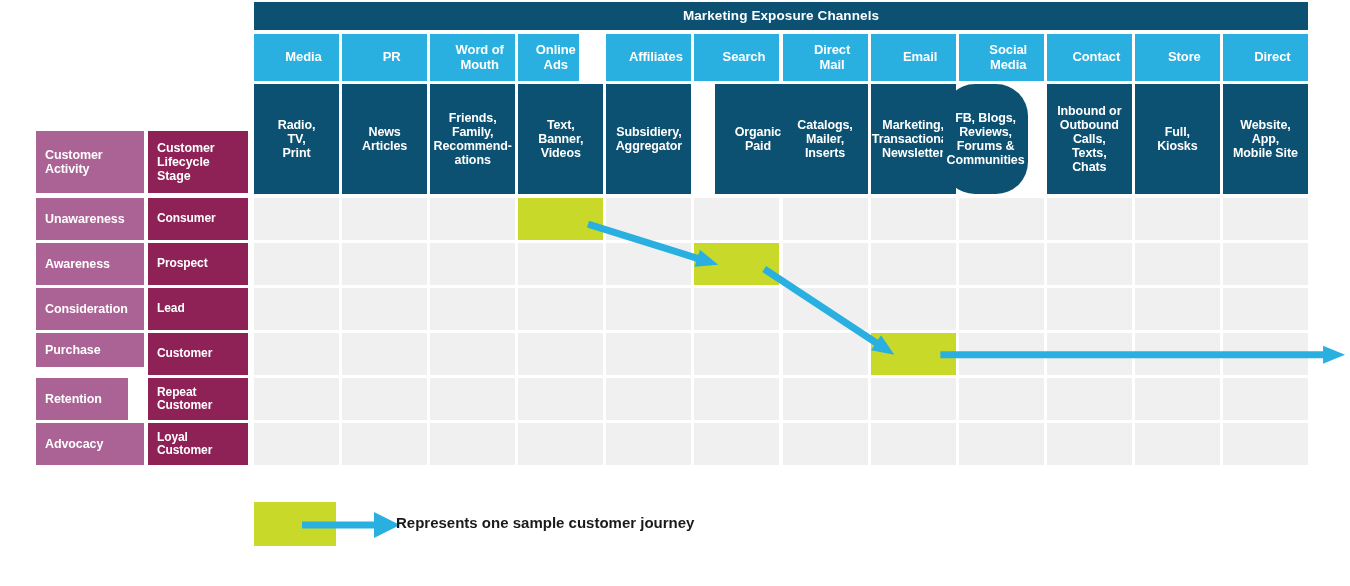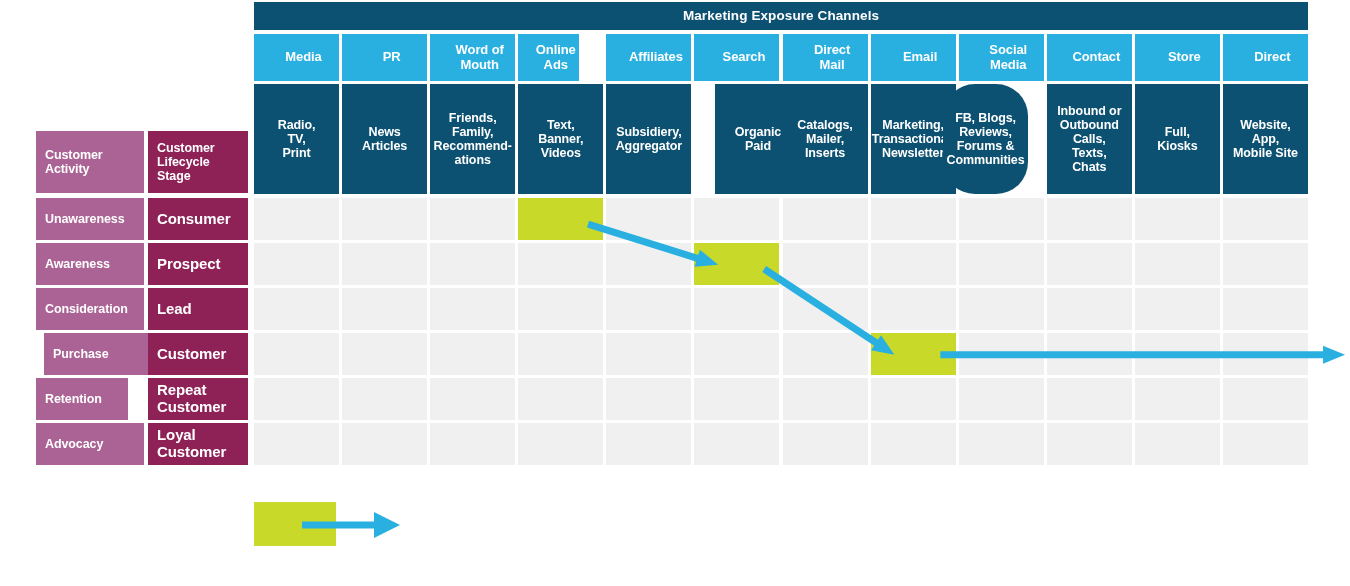--- a/index.html
+++ b/index.html
@@ -39,21 +39,21 @@
   }
   .chan-sub{
     background:#0d5172;
     font-size:12.5px;
     padding:0 2px;
   }
 
   .corner-a{ background:#ab6294; font-size:12.5px; justify-content:flex-start; padding-left:9px; text-align:left;}
   .corner-b{ background:#8e2257; font-size:12.5px; justify-content:flex-start; padding-left:9px; text-align:left;}
   .act-cell{ background:#ab6294; font-size:12.5px; justify-content:flex-start; padding-left:9px; text-align:left;}
-  .stage-cell{ background:#8e2257; font-size:15px; justify-content:flex-start; padding-left:9px; text-align:left;}
+  .stage-cell{ background:#8e2257; font-size:12px; justify-content:flex-start; padding-left:9px; text-align:left;}
 
   .grid-cell{ background:#f0f0f0; }
   .grid-cell.hot{ background:#c8d92a; }
 
   
   #arrows{position:absolute;left:0;top:0;width:1350px;height:586px;pointer-events:none;}
 
   
   .legend-swatch{
     position:absolute;
@@ -106,21 +106,21 @@
   <div class="cell corner-a" id="corner-a" style="left: 36px; top: 131px; width: 108px; height: 62px;">Customer<br>Activity</div>
   <div class="cell corner-b" id="corner-b" style="left: 148px; top: 131px; width: 100px; height: 62px;">Customer<br>Lifecycle<br>Stage</div>
 
   <div id="row-labels">
       <div class="cell act-cell" style="left: 36px; top: 198px; width: 108px; height: 42px;">Unawareness</div>
       <div class="cell stage-cell" style="left: 148px; top: 198px; width: 100px; height: 42px;">Consumer</div>
       <div class="cell act-cell" style="left: 36px; top: 243px; width: 108px; height: 42px;">Awareness</div>
       <div class="cell stage-cell" style="left: 148px; top: 243px; width: 100px; height: 42px;">Prospect</div>
       <div class="cell act-cell" style="left: 36px; top: 288px; width: 108px; height: 42px;">Consideration</div>
       <div class="cell stage-cell" style="left: 148px; top: 288px; width: 100px; height: 42px;">Lead</div>
-      <div class="cell act-cell" style="left: 44px; top: 333px; width: 108px; height: 42px;">Purchase</div>
+      <div class="cell act-cell" style="left: 36px; top: 333px; width: 108px; height: 34px;">Purchase</div>
       <div class="cell stage-cell" style="left: 148px; top: 333px; width: 100px; height: 42px;">Customer</div>
       <div class="cell act-cell" style="left: 36px; top: 378px; width: 92px; height: 42px;">Retention</div>
       <div class="cell stage-cell" style="left: 148px; top: 378px; width: 100px; height: 42px;">Repeat<br>Customer</div>
       <div class="cell act-cell" style="left: 36px; top: 423px; width: 108px; height: 42px;">Advocacy</div>
       <div class="cell stage-cell" style="left: 148px; top: 423px; width: 100px; height: 42px;">Loyal<br>Customer</div>
     </div>
 
   <div id="body-grid">
       <div class="cell grid-cell" style="left: 254px; top: 198px; width: 85.0833px; height: 42px;"></div>
       <div class="cell grid-cell" style="left: 342.083px; top: 198px; width: 85.0833px; height: 42px;"></div>
@@ -203,14 +203,15 @@
       <polygon points="894.4066666666666,354.84 871.0840797621225,350.2512158385921 880.9874737558458,335.2204877323064" fill="#29b0e0"></polygon>
       <line x1="940.3516666666666" y1="354.84" x2="1329.0333333333333" y2="354.84" stroke="#29b0e0" stroke-width="7"></line>
       <polygon points="1345.0333333333333,354.84 1323.0333333333333,363.84 1323.0333333333333,345.84" fill="#29b0e0"></polygon>
     </svg>
 
   <div class="legend-swatch" id="legend-swatch" style="left: 254px; top: 502px; width: 82px; height: 44px;"></div>
   <svg id="legend-arrow" style="position:absolute;left:300px;top:505px;width:110px;height:40px;" viewBox="0 0 110 40" xmlns="http://www.w3.org/2000/svg">
     <line x1="2" y1="20" x2="78" y2="20" stroke="#29b0e0" stroke-width="7"></line>
     <polygon points="74,7 100,20 74,33" fill="#29b0e0"></polygon>
   </svg>
+  <div class="legend-text" id="legend-journey" style="left: 396px; top: 514px;">Represents one sample customer journey</div>
 
 </div>
 
 </body></html>

